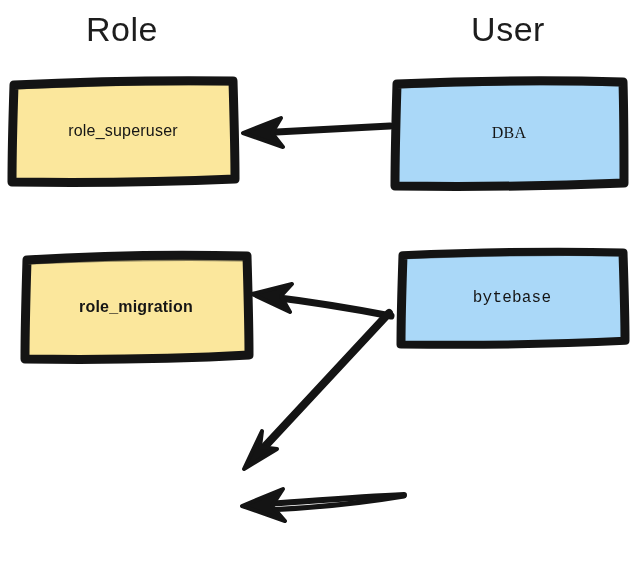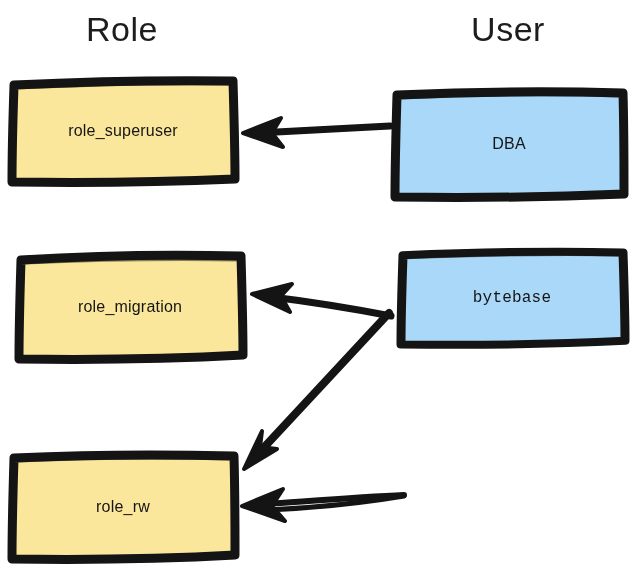--- a/index.html
+++ b/index.html
@@ -51,22 +51,22 @@
     position: absolute;
     left: 0;
     top: 0;
     width: 100%;
     height: 100%;
     z-index: 1;
     overflow: visible;
   }
 
   #node-role-superuser { left: 6px;   top: 76px;  width: 234px; height: 110px; }
-  #node-dba            { left: 388px; top: 87px;  width: 242px; height: 114px; }
-  #node-role-migration { left: 13px;   top: 250px; width: 234px; height: 114px; }
+  #node-dba            { left: 388px; top: 76px;  width: 242px; height: 114px; font-family: Liberation Serif, serif; }
+  #node-role-migration { left: 19px;   top: 250px; width: 234px; height: 114px; font-weight: bold; }
   #node-bytebase       { left: 394px; top: 248px; width: 236px; height: 100px; font-family: Liberation Mono, monospace; }
   #node-role-rw        { left: 6px;   top: 450px; width: 234px; height: 114px; }
   #node-app            { left: 403px; top: 455px; width: 227px; height: 110px; }
 
   #edges {
     position: absolute;
     left: 0;
     top: 0;
     width: 639px;
     height: 567px;
@@ -140,24 +140,15 @@
   <div class="node" id="node-bytebase">
     <svg class="sketch" viewBox="0 0 236 112" preserveAspectRatio="none">
       <path d="M 9 8 L 229 5 L 231 104 L 7 108 Z" fill="#aad8f8"></path>
       <path d="M 9 8 C 74 5, 158 3, 229 5 C 230 40, 231 73, 231 104
                C 160 108, 78 109, 7 108 C 7 74, 8 41, 9 8 Z" fill="none" stroke="#141414" stroke-width="9" stroke-linecap="round" stroke-linejoin="round"></path>
       <path d="M 12 11 C 85 8, 162 7, 227 8" fill="none" stroke="#141414" stroke-width="3" stroke-linecap="round" opacity="0.5"></path>
     </svg>
     <span class="node-label">bytebase</span>
   </div>
 
-  <div class="node" id="node-role-rw">
-    <svg class="sketch" viewBox="0 0 234 114" preserveAspectRatio="none">
-      <path d="M 8 8 L 228 6 L 229 105 L 6 109 Z" fill="#fbe79c"></path>
-      <path d="M 8 8 C 72 5, 152 4, 228 6 C 229 42, 229 74, 229 105
-               C 158 109, 78 110, 6 109 C 6 75, 7 41, 8 8 Z" fill="none" stroke="#141414" stroke-width="9" stroke-linecap="round" stroke-linejoin="round"></path>
-      <path d="M 12 11 C 82 8, 160 7, 226 9" fill="none" stroke="#141414" stroke-width="3" stroke-linecap="round" opacity="0.5"></path>
-    </svg>
-    <span class="node-label">role_rw</span>
-  </div>
 
 
 </div>
 
 </body></html>

